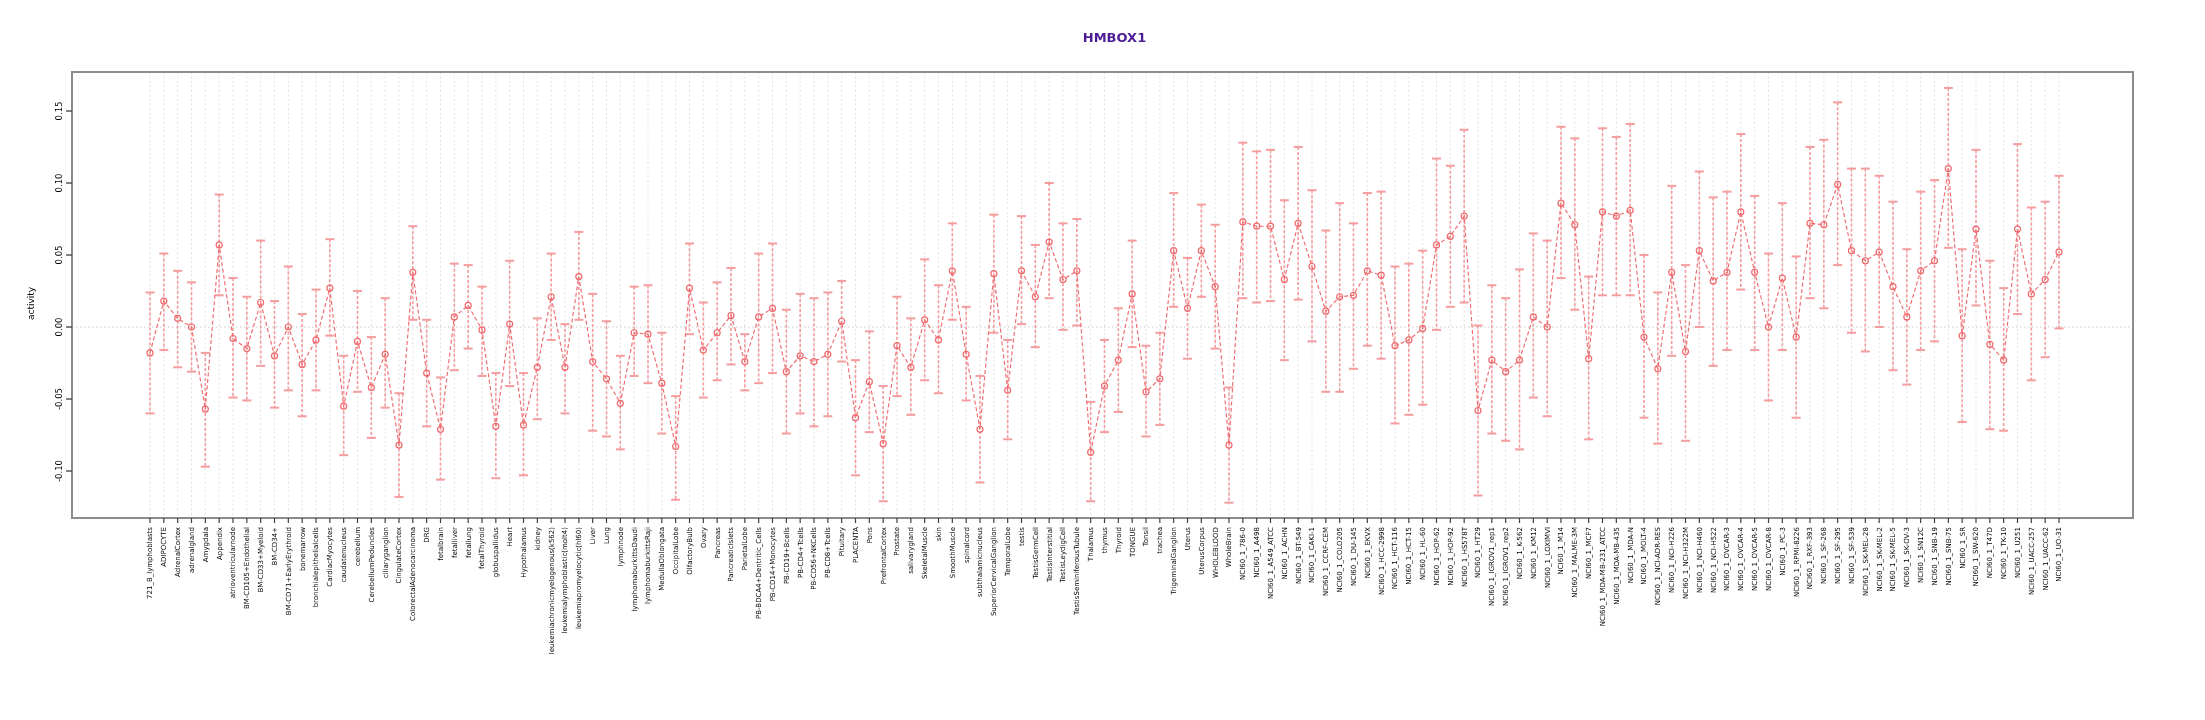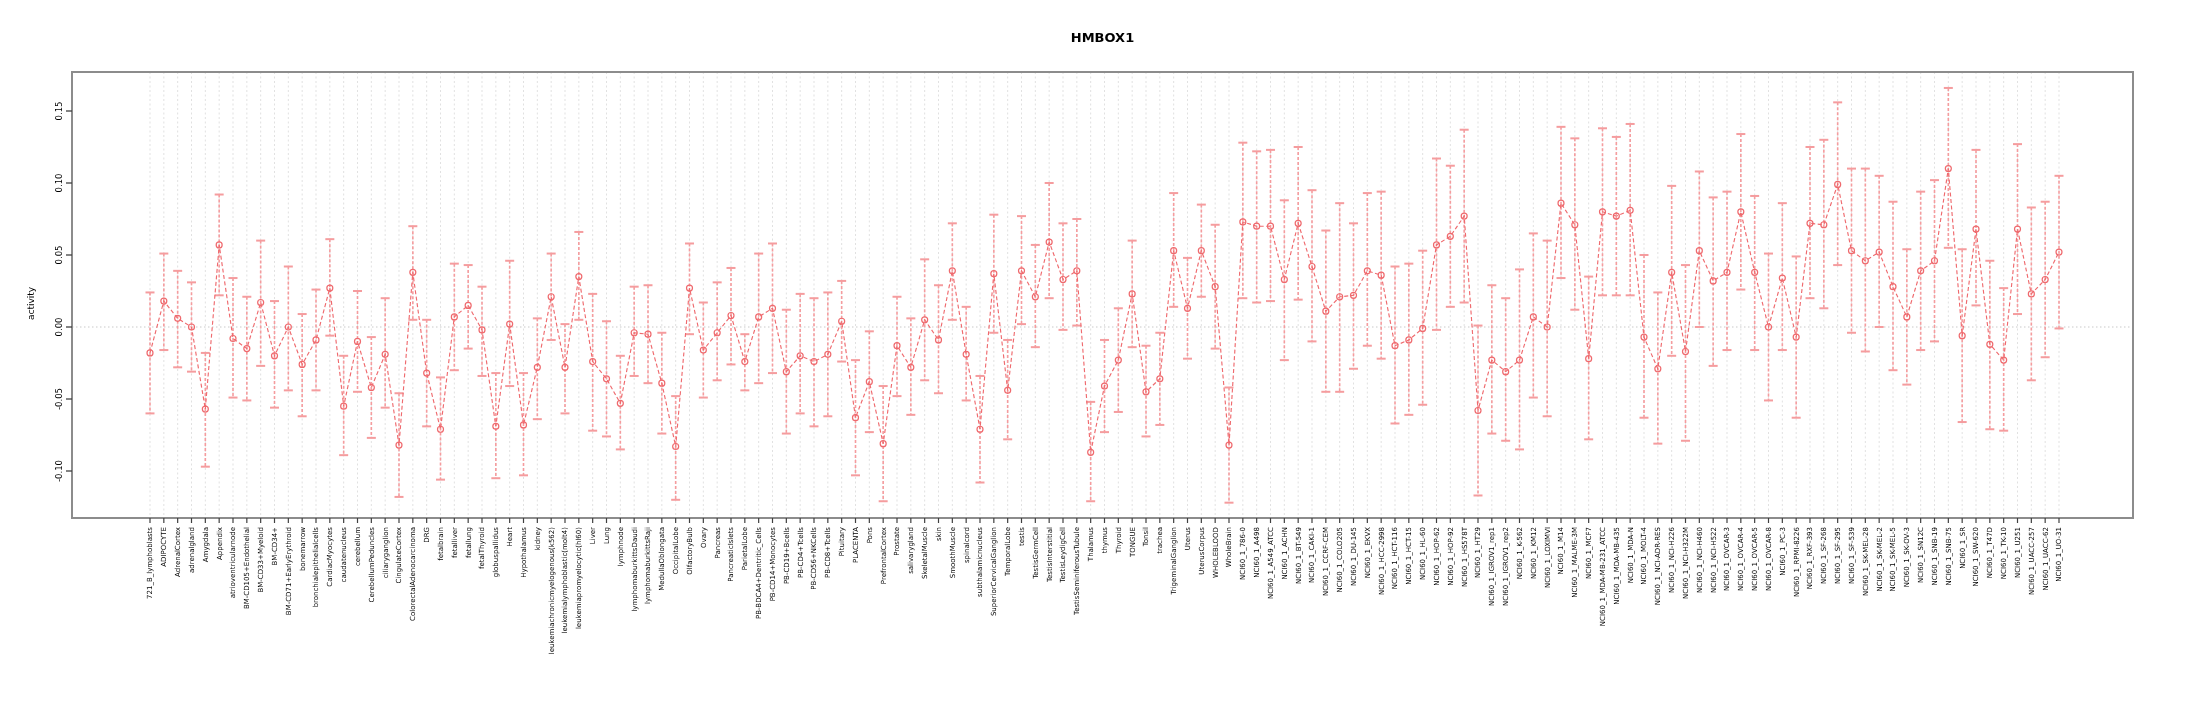--- a/index.html
+++ b/index.html
@@ -1,19 +1,19 @@
 <!DOCTYPE html>
 <html><head>
 <meta charset="utf-8">
 <style>
   html,body{margin:0;padding:0;background:#ffffff;}
   #figure{position:relative;width:2205px;height:720px;background:#ffffff;
           font-family:"DejaVu Sans","Liberation Sans",sans-serif;overflow:hidden;}
-  #chart-title{position:absolute;left:72px;top:30px;width:2061px;text-align:center;
-               font-size:13px;font-weight:bold;color:#000000;}
+  #chart-title{position:absolute;left:84px;top:30px;width:2061px;text-align:center;
+               font-size:13px;font-weight:bold;color:#4c1d95;}
   #y-axis-label{position:absolute;left:0;top:0;font-size:9px;color:#000;
                 transform:translate(26px,320px) rotate(-90deg);transform-origin:0 0;}
   svg{position:absolute;left:0;top:0;}
   text{font-family:"DejaVu Sans","Liberation Sans",sans-serif;}
 </style>
 </head>
 <body>
 
 <div id="figure">
   <div id="chart-title">HMBOX1</div>

